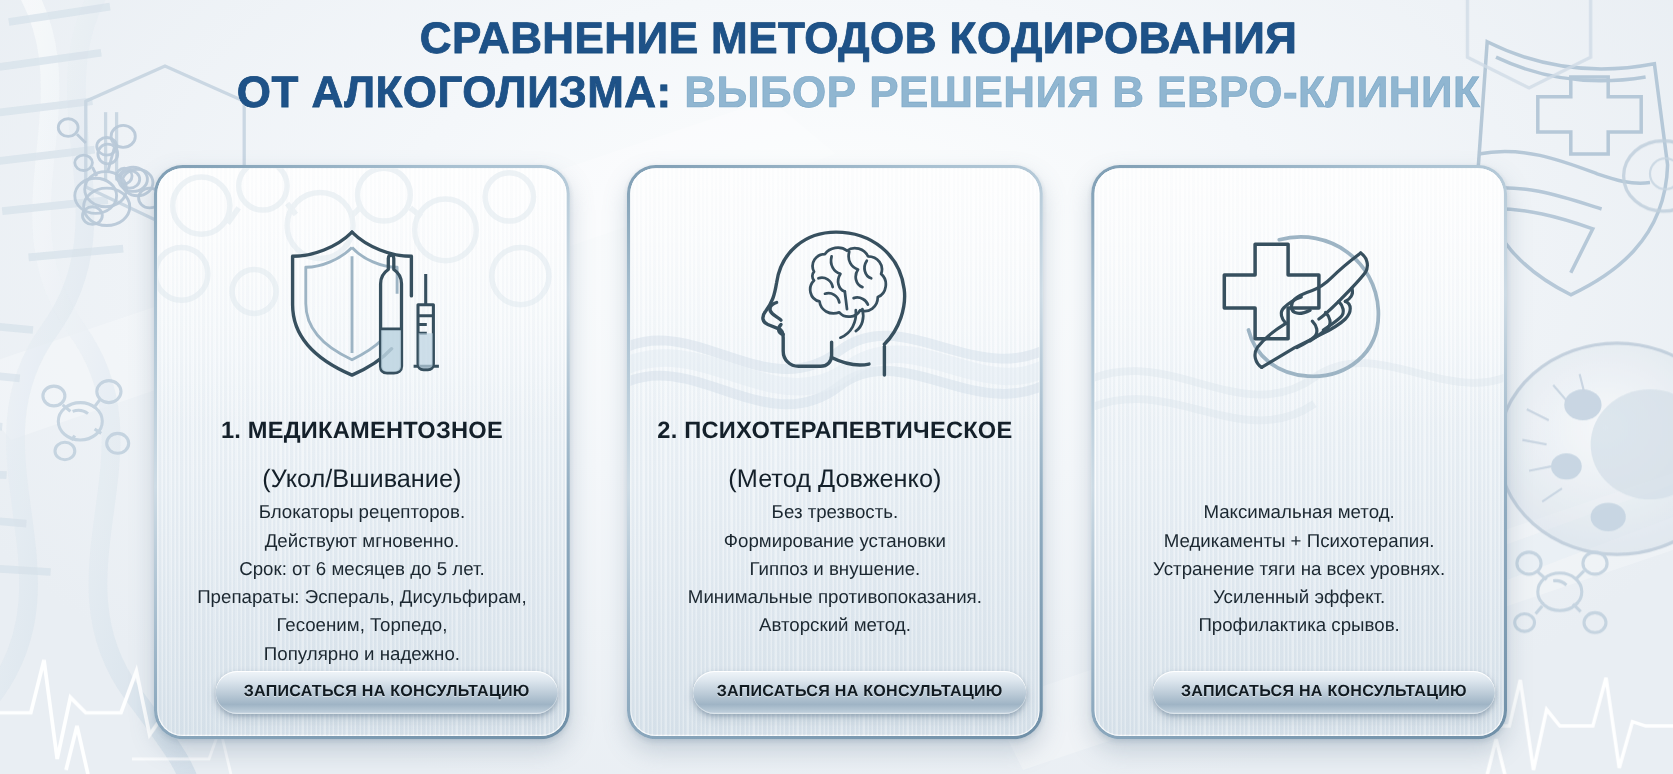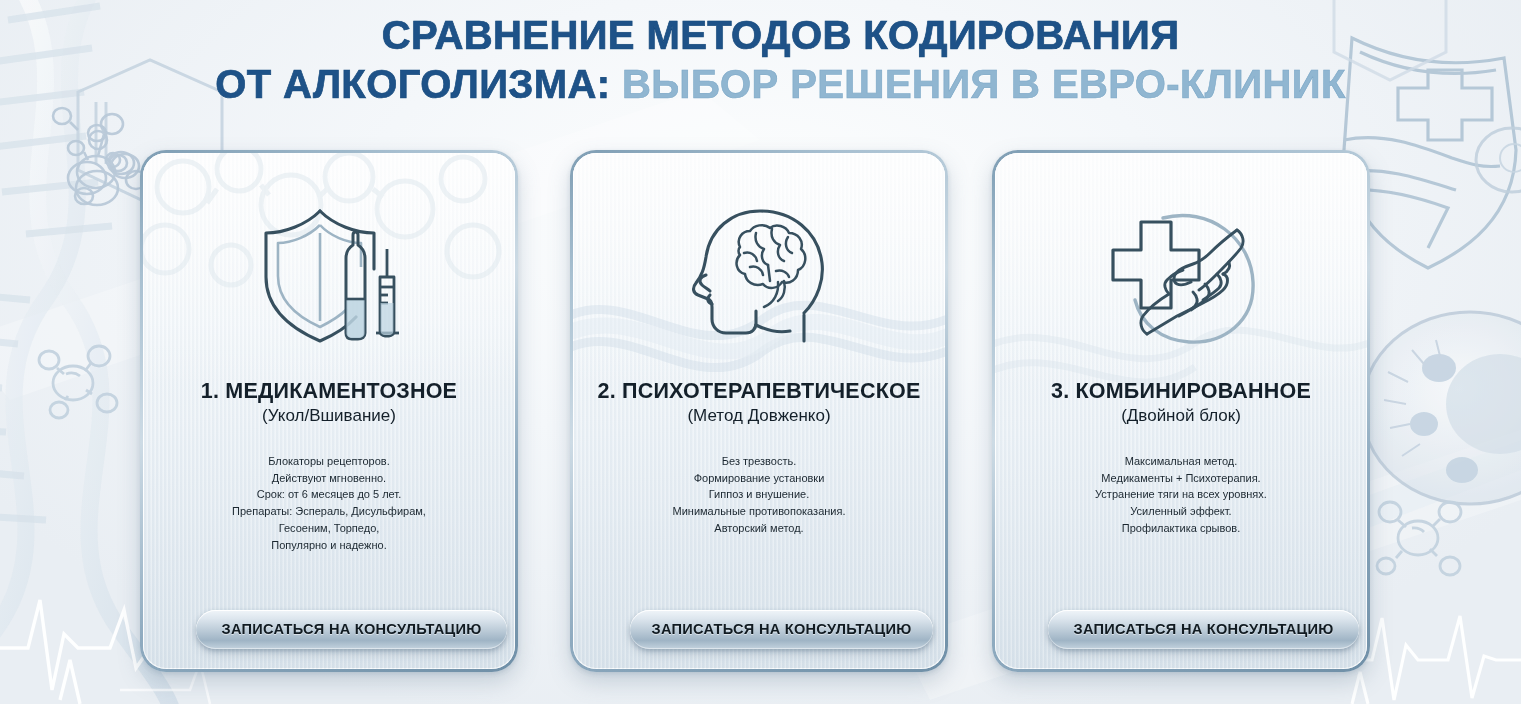--- a/index.html
+++ b/index.html
@@ -116,28 +116,28 @@
   
   .c-head{
     position:absolute;left:10px;right:10px;top:226px;
     text-align:center;z-index:4;
   }
   .c-title{
     font-size:21.5px;font-weight:bold;color:#14202a;
     letter-spacing:.2px;white-space:nowrap;
   }
   .c-sub{
-    font-size:17px;color:#14202a;margin-top:2px;white-space:nowrap;
+    font-size:23px;color:#14202a;margin-top:18px;white-space:nowrap;
   }
   .c-body{
     position:absolute;left:6px;right:6px;top:300px;
     text-align:center;z-index:4;
   }
   .c-body .ln{
-    font-size:11px;color:#1b2730;line-height:1.52;white-space:nowrap;
+    font-size:17px;color:#1b2730;line-height:1.52;white-space:nowrap;
   }
 
   
   .btn-row{
     position:absolute;left:0;right:0;bottom:20px;
     display:flex;justify-content:center;z-index:6;margin-left:45px;
   }
   .cta{
     border:none;cursor:pointer;
     font-family:inherit;
@@ -494,24 +494,20 @@
               <g fill="none" stroke="#37505f" stroke-width="2.9" stroke-linejoin="round" stroke-linecap="round">
                 <path d="M42 130 C52 124 62 118 72 112 C80 108 88 104 96 100
                          C104 96 112 92 118 86 C124 80 124 72 118 70"></path>
                 <path d="M42 130 C36 126 34 118 38 112 C44 104 54 96 64 90"></path>
                 <path d="M64 90 C60 86 58 80 62 76 C66 72 72 68 78 66"></path>
                 <path d="M118 70 C122 68 126 64 124 58"></path>
               </g>
             </svg>
           </div>
 
-          <div class="c-head">
-            <div class="c-title">3. КОМБИНИРОВАННОЕ</div>
-            <div class="c-sub">(Двойной блок)</div>
-          </div>
 
           <div class="c-body">
             <div class="ln">Максимальная метод.</div>
             <div class="ln">Медикаменты + Психотерапия.</div>
             <div class="ln">Устранение тяги на всех уровнях.</div>
             <div class="ln">Усиленный эффект.</div>
             <div class="ln">Профилактика срывов.</div>
           </div>
 
           <div class="btn-row">

